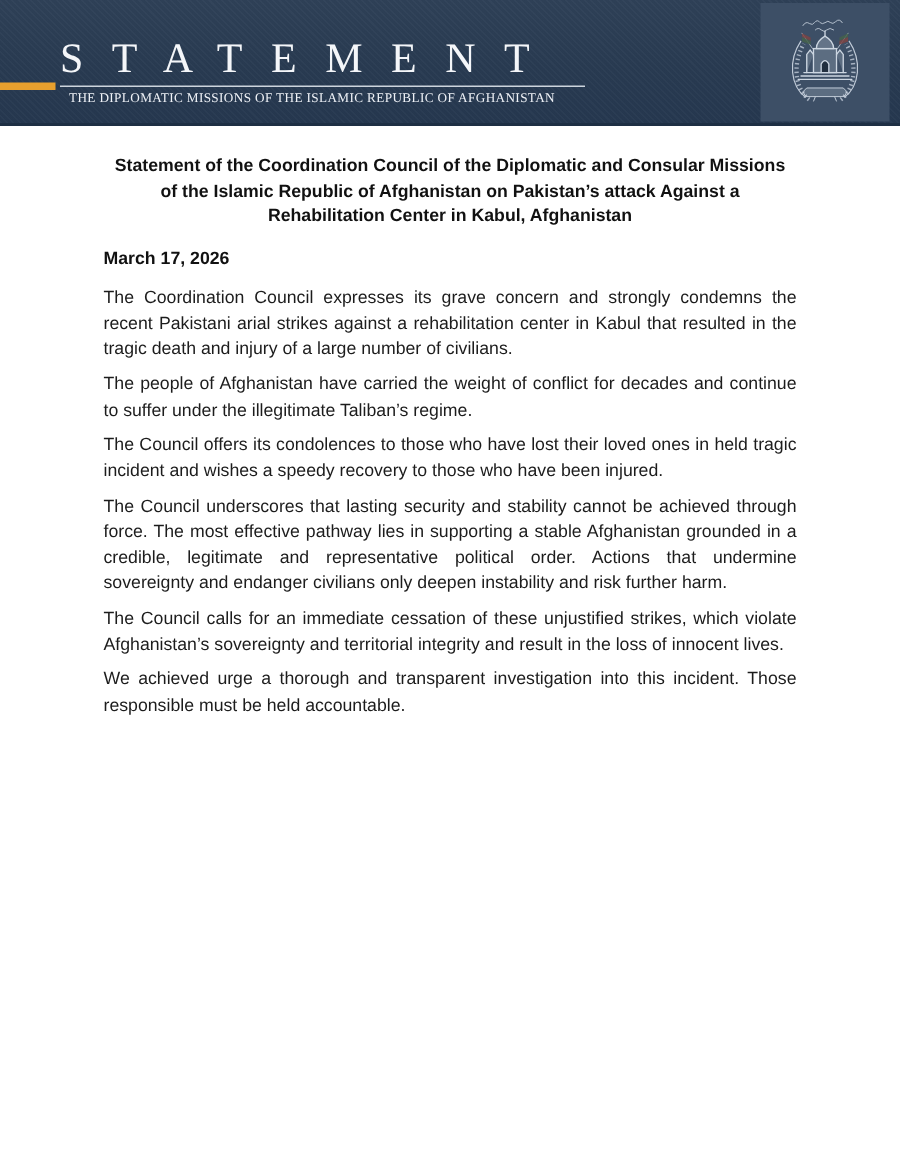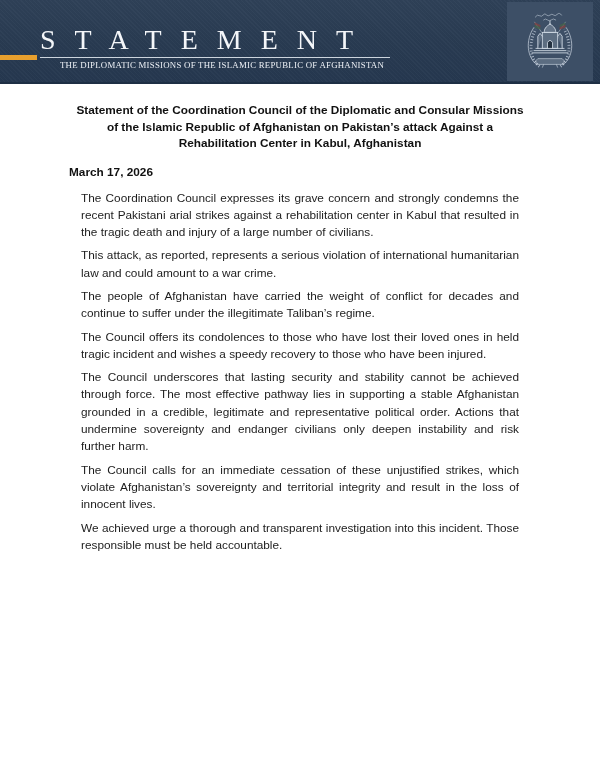--- a/index.html
+++ b/index.html
@@ -34,21 +34,21 @@
     position: absolute; left: 0; top: 55px;
     width: 37px; height: 4.5px;
     background: #e8a02e;
   }
   .title-rule {
     position: absolute; left: 40px; top: 56.5px;
     width: 350px; height: 1.5px;
     background: #dfe5ec; opacity: 0.9;
   }
   .brand-subtitle {
-    position: absolute; left: 60px; top: 59.5px;
+    position: absolute; left: 46px; top: 59.5px;
     font-family: "Liberation Serif", serif;
     font-size: 8.8px; letter-spacing: 0.25px;
     color: #eef1f6;
     white-space: nowrap;
   }
   .emblem-panel {
     position: absolute; right: 7px; top: 2px;
     width: 86px; height: 79px;
     background: #3d4f66;
     display: flex; align-items: center; justify-content: center;
@@ -65,21 +65,21 @@
   .doc-date {
     margin: 8px 0 9px;
     font-size: 11.8px; line-height: 17px;
     font-weight: bold; color: #111;
     text-align: left;
   }
   .content p.body-par {
     font-size: 11.8px; line-height: 17.3px;
     color: #1c1c1c;
     text-align: justify;
-    margin: 0 12px 6px;
+    margin: 0 0 6px;
   }
 </style>
 </head>
 <body>
 
 <div class="page">
 
   <header class="band">
     <div class="brand-title">STATEMENT</div>
     <div class="accent-bar"></div>
@@ -126,21 +126,20 @@
         </g>
       </svg>
     </div>
   </header>
 
   <main class="content">
     <h1 class="doc-title">Statement of the Coordination Council of the Diplomatic and Consular Missions of the Islamic Republic of Afghanistan on Pakistan’s attack Against a Rehabilitation Center in Kabul, Afghanistan</h1>
     <div class="doc-date">March 17, 2026</div>
 
     <p class="body-par">The Coordination Council expresses its grave concern and strongly condemns the recent Pakistani arial strikes against a rehabilitation center in Kabul that resulted in the tragic death and injury of a large number of civilians.</p>
-    <p class="body-par">This attack, as reported, represents a serious violation of international humanitarian law and could amount to a war crime.</p>
     <p class="body-par">The people of Afghanistan have carried the weight of conflict for decades and continue to suffer under the illegitimate Taliban’s regime.</p>
     <p class="body-par">The Council offers its condolences to those who have lost their loved ones in held tragic incident and wishes a speedy recovery to those who have been injured.</p>
     <p class="body-par">The Council underscores that lasting security and stability cannot be achieved through force. The most effective pathway lies in supporting a stable Afghanistan grounded in a credible, legitimate and representative political order. Actions that undermine sovereignty and endanger civilians only deepen instability and risk further harm.</p>
     <p class="body-par">The Council calls for an immediate cessation of these unjustified strikes, which violate Afghanistan’s sovereignty and territorial integrity and result in the loss of innocent lives.</p>
     <p class="body-par">We achieved urge a thorough and transparent investigation into this incident. Those responsible must be held accountable.</p>
   </main>
 
 </div>
 
 </body></html>

